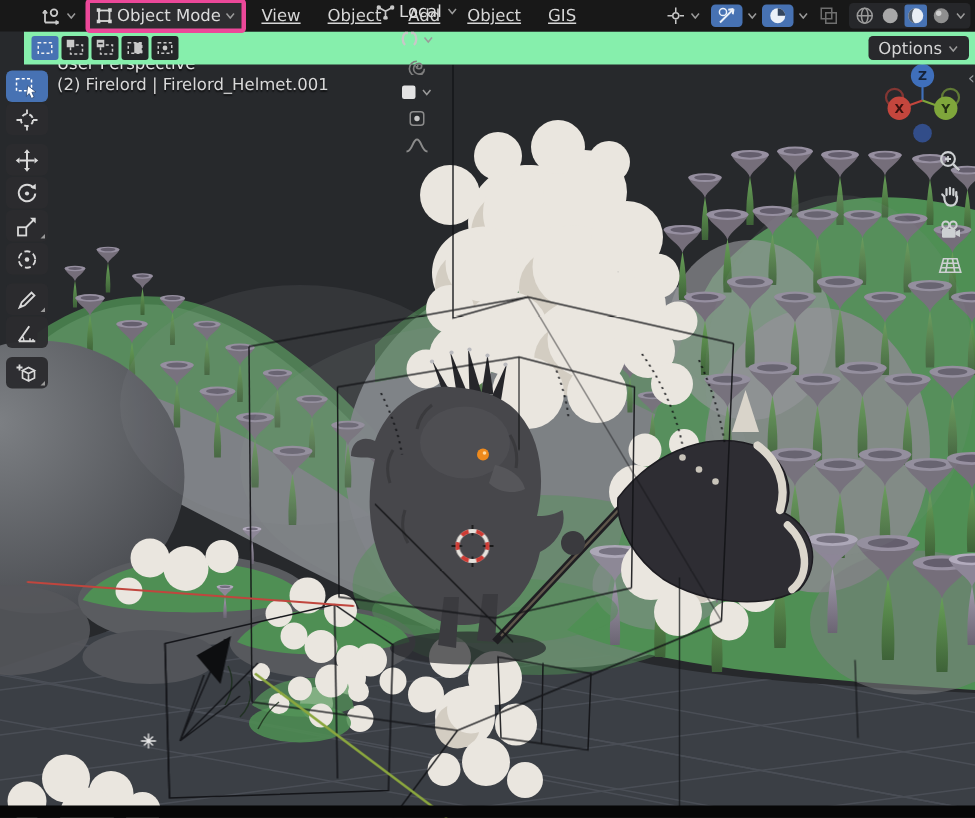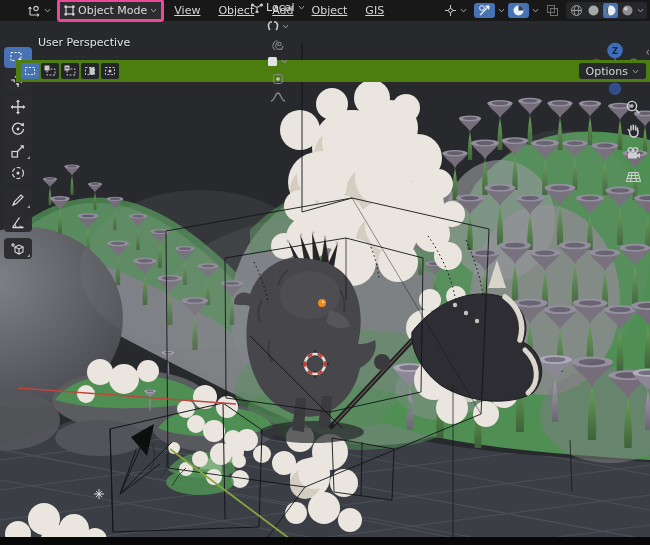--- a/index.html
+++ b/index.html
@@ -14,21 +14,21 @@
   .h-right{right:3px;gap:3px;}
   .menu-item{color:#d6d6d6;font-size:11px;padding:0 8px;line-height:21px;cursor:default;text-decoration:underline;}
   .hbtn{display:flex;align-items:center;gap:3px;padding:1px 4px;border-radius:3px;color:#dcdcdc;font-size:11px;}
   .hbtn.boxed{background:#2d2d30;border:3px solid #ec4899;height:15px;}
   .hbtn.active{background:#4772b3;}
   .hicon{display:flex;align-items:center;}
   .shade-group{display:flex;align-items:center;gap:2px;background:#26272a;border-radius:3px;padding:1px 3px;}
   .shade-cell{display:flex;align-items:center;border-radius:2px;padding:1px;}
   .shade-cell.active{background:#4772b3;}
   
-  .toolsettings{position:absolute;top:21px;left:16px;right:0;height:22px;background:#4d7c0f;z-index:29;margin-top:39px;}
+  .toolsettings{position:absolute;top:21px;left:16px;right:0;height:22px;background:#86efac;z-index:29;}
   .selmodes{position:absolute;left:5px;top:3px;display:flex;gap:2px;}
   .selmode{width:18px;height:16px;background:#242528;border-radius:2px;display:flex;align-items:center;justify-content:center;}
   .selmode.active{background:#4772b3;}
   .options-btn{position:absolute;right:4px;top:3px;height:16px;display:flex;align-items:center;gap:4px;
                background:#28292c;border-radius:3px;padding:0 7px;color:#d5d5d5;font-size:11px;}
   
   .toolbar{position:absolute;left:4px;top:47px;display:flex;flex-direction:column;gap:1px;z-index:20;}
   .tool{width:28px;height:21px;background:rgba(44,44,47,.96);border-radius:4px;display:flex;align-items:center;justify-content:center;position:relative;}
   .tool.active{background:#4772b3;}
   .tool.gap{margin-top:5px;}
@@ -662,20 +662,21 @@
     <span class="tool gap">
       <svg width="16" height="16">
           <path d="M5,6 L9,4 L13,6 L9,8 Z M5,6 L5,11 L9,13 L9,8 M13,6 L13,11 L9,13" fill="none" stroke="#d9d9d9" stroke-width="1.1"></path>
           <path d="M3,2 L3,6 M1,4 L5,4" stroke="#d9d9d9" stroke-width="1.2"></path>
         </svg>
       <span class="corner"></span>
     </span>
   </div>
 
   <div class="vp-label l1">User Perspective</div>
+  <div class="vp-label l2">(2) Firelord | Firelord_Helmet.001</div>
 
   <svg class="gizmo" width="58" height="58" viewBox="0 0 56 56">
     <g stroke-width="1.4">
       <circle cx="10" cy="26" r="5.5" fill="none" stroke="#b33e37" opacity="0.65"></circle>
       <circle cx="46" cy="26" r="5.5" fill="none" stroke="#7fa63b" opacity="0.65"></circle>
       <path d="M28,28 L28,13" stroke="#3f6fbb"></path>
       <path d="M28,28 L14,33" stroke="#c4463d"></path>
       <path d="M28,28 L42,33" stroke="#7fa63b"></path>
     </g>
     <circle cx="28" cy="49" r="6" fill="#35539a" opacity="0.85"></circle>

